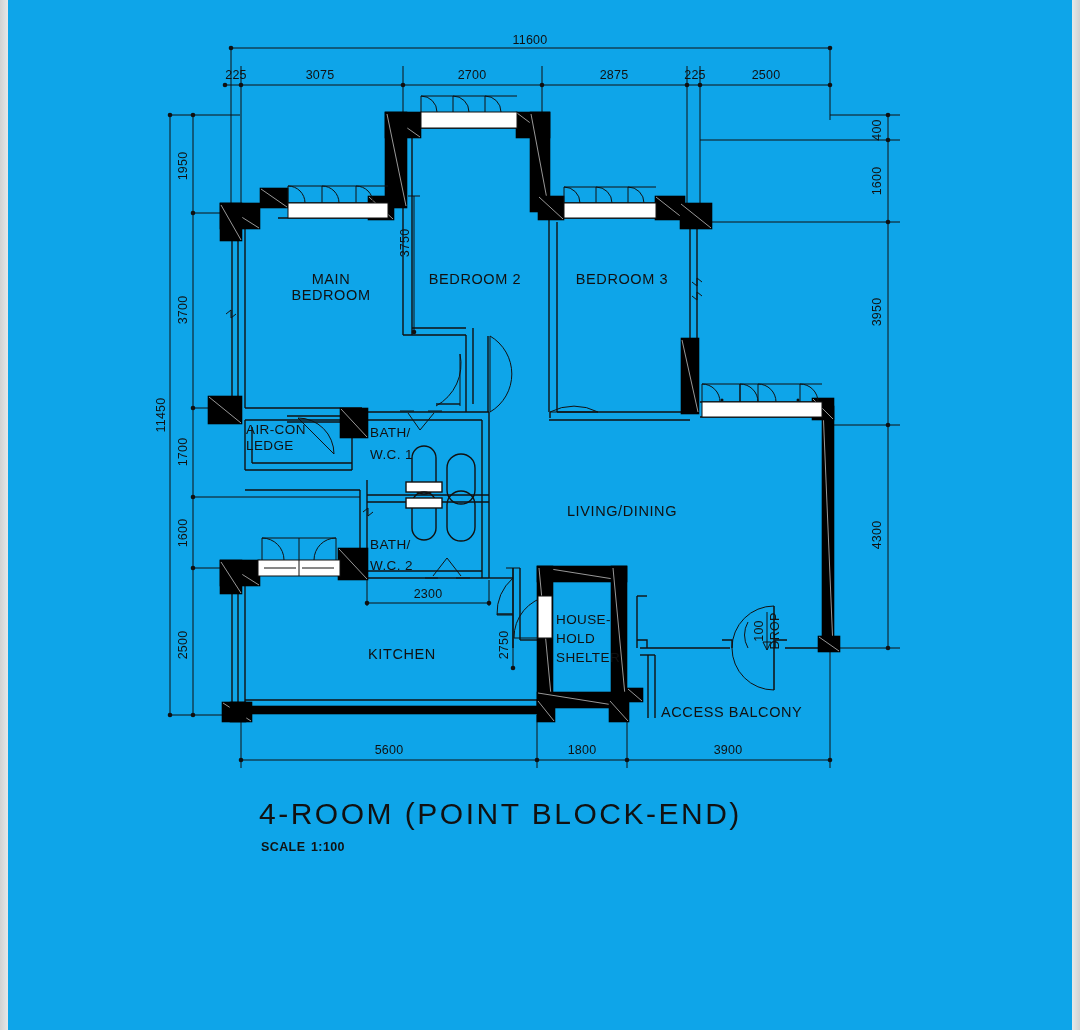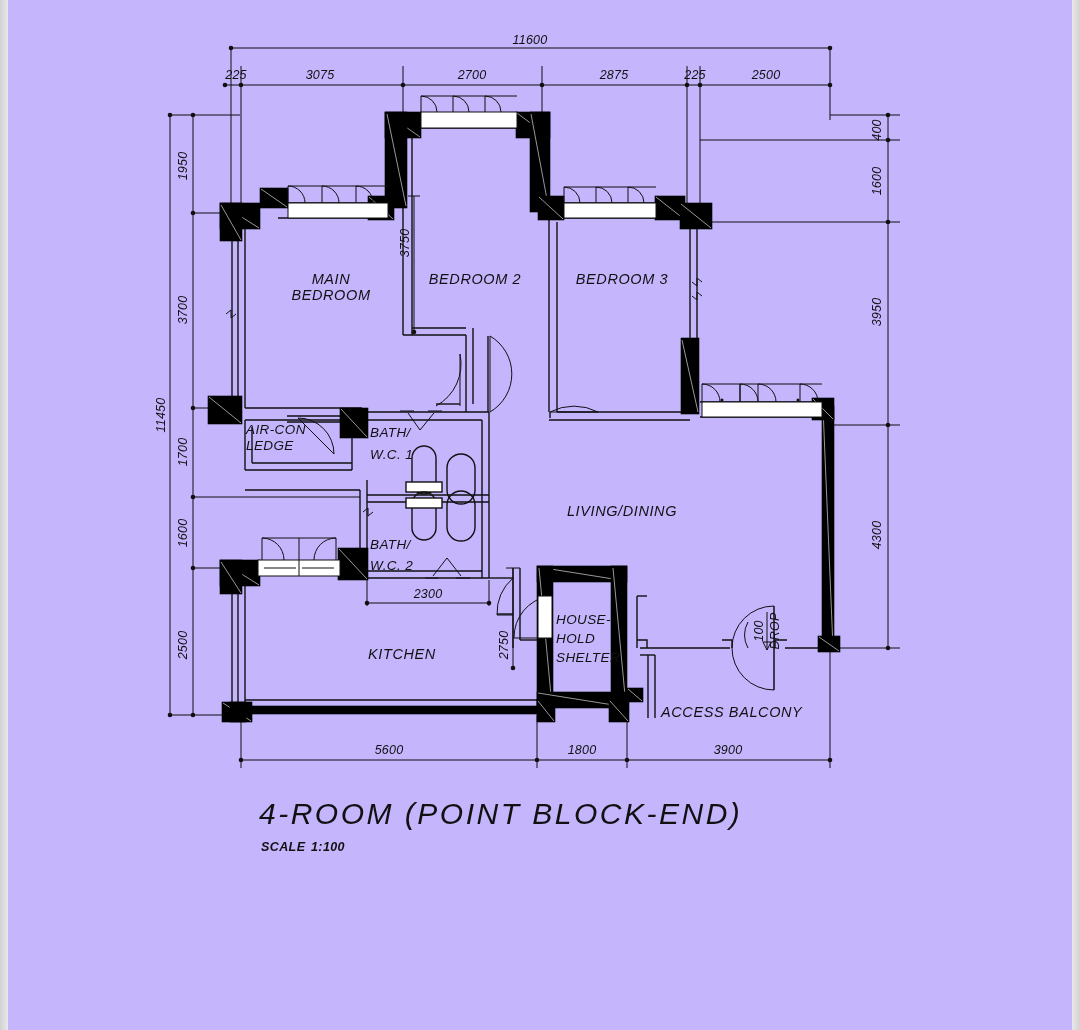--- a/index.html
+++ b/index.html
@@ -5,23 +5,22 @@
   html, body {
     margin: 0;
     padding: 0;
     background: #ffffff;
     font-family: "Liberation Sans", sans-serif;
   }
   #page {
     position: relative;
     width: 1080px;
     height: 1030px;
-    background: #c4b5fd;
+    background: #0ea5e9;
     overflow: hidden;
-    font-style: italic;
   }
   .edge-strip {
     position: absolute;
     top: 0;
     height: 1030px;
     width: 8px;
     background: linear-gradient(to right, #d2d2d2, #e8e8e8);
   }
   .edge-left  { left: 0; }
   .edge-right { right: 0; background: linear-gradient(to left, #d2d2d2, #e8e8e8); }

